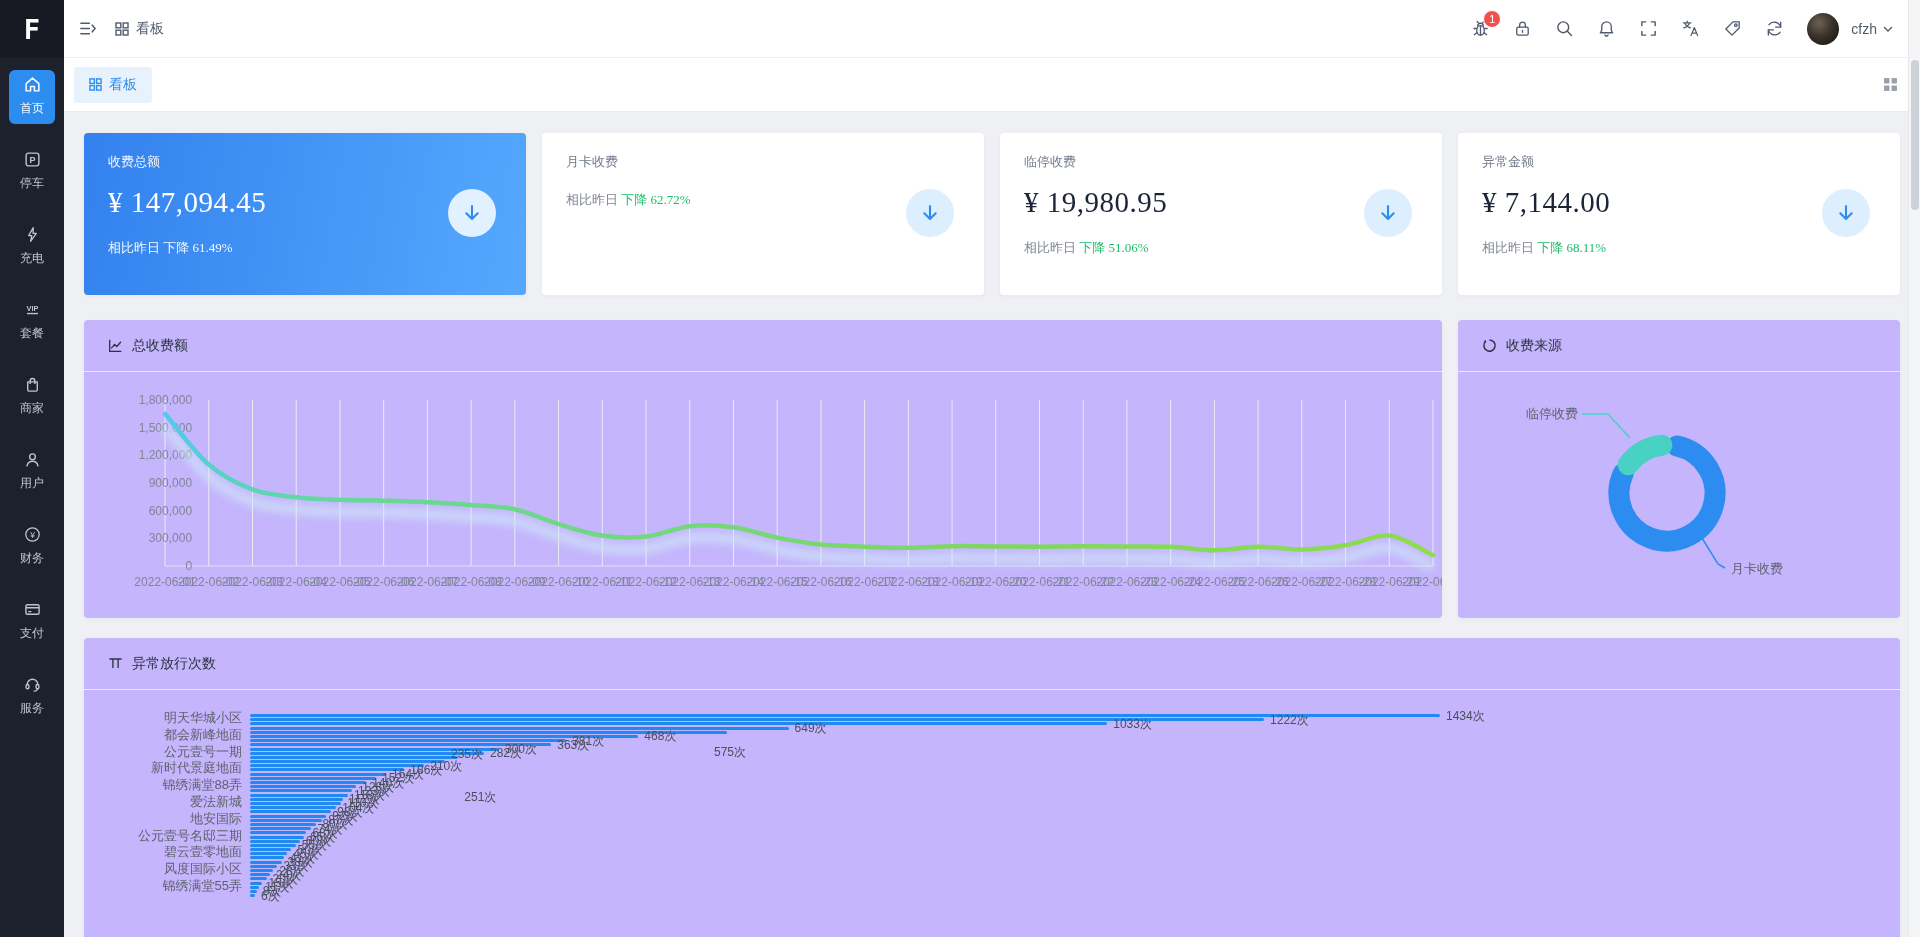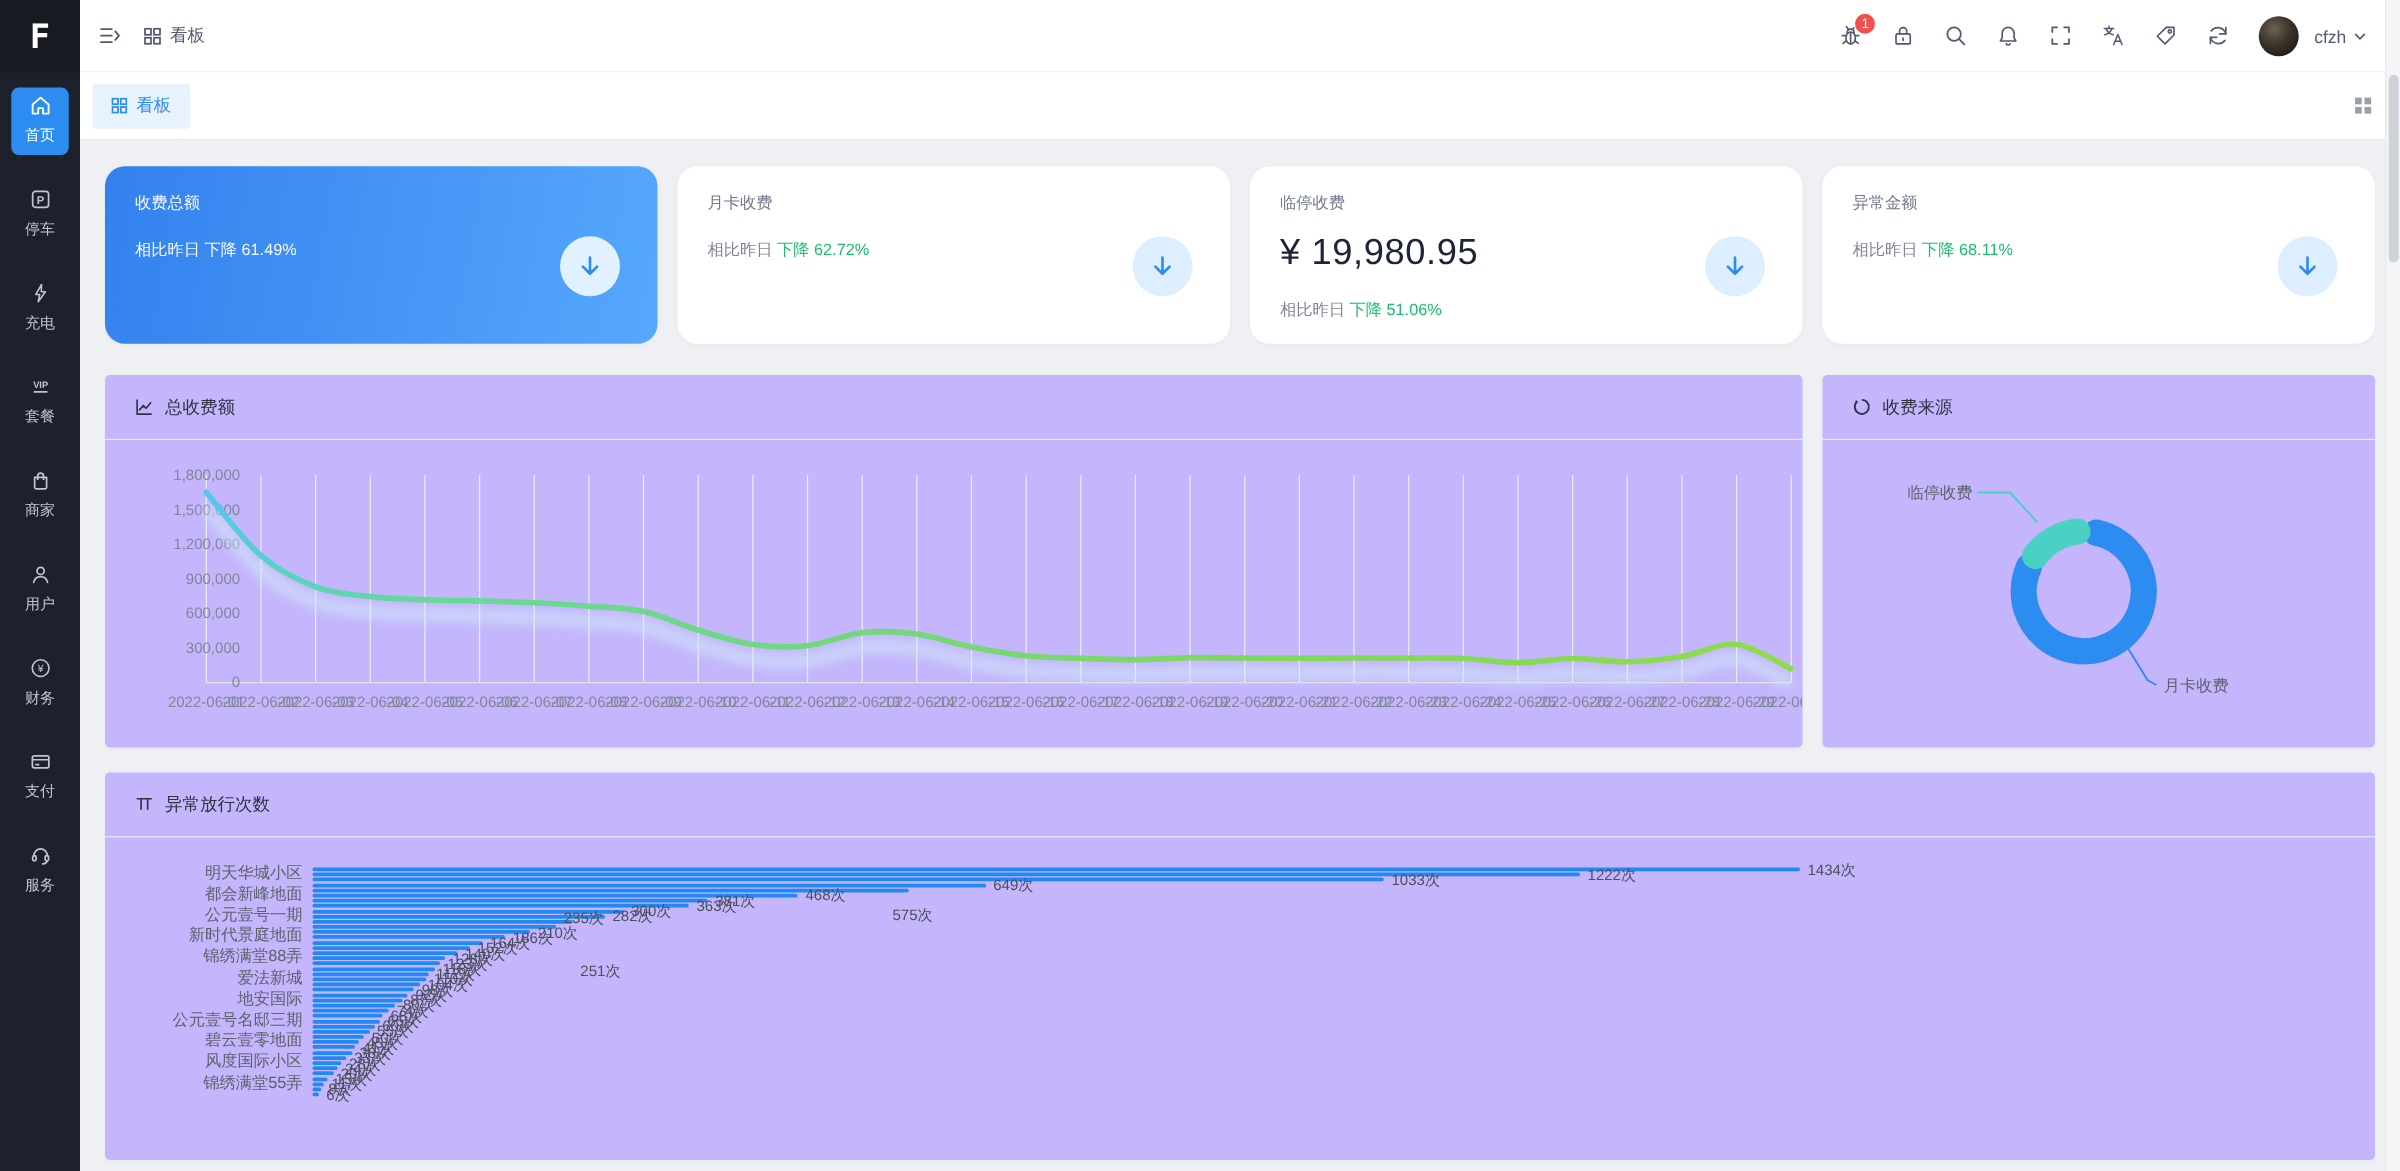--- a/index.html
+++ b/index.html
@@ -37,22 +37,22 @@
   .tabbar { height:54px; background:#fff; border-bottom:1px solid #e8eaec; display:flex; align-items:center;
             justify-content:space-between; padding:0 22px 0 10px; flex-shrink:0; }
   .tab { display:flex; align-items:center; gap:7px; background:#e7f2fd; color:#2d8cf0; font-size:14px;
          padding:9px 15px; border-radius:3px; cursor:pointer; }
   .tab svg { width:13px; height:13px; }
   .tab-grid { color:#9aa0a8; display:flex; cursor:pointer; }
 
   
   .content { flex:1; padding:21px 20px 0; overflow:hidden; }
   .cards { display:grid; grid-template-columns:repeat(4,1fr); gap:16px; }
-  .scard { background:#fff; border-radius:16px; height:142px; position:relative; padding:20px 24px;
-           box-shadow:0 1px 4px rgba(20,40,80,.04); }
+  .scard { background:#fff; border-radius:4px; height:162px; position:relative; padding:20px 24px;
+           box-shadow:0 1px 4px rgba(20,40,80,.04);font-family:Liberation Serif, serif; }
   .scard .t  { font-size:13px; color:#717a8c; }
   .scard .v  { font-size:29px; color:#1c2438; margin-top:15px; font-weight:500; letter-spacing:.5px; }
   .scard .sub { font-size:13px; margin-top:20px; color:#808695; }
   .scard .sub .green { color:#19be6b; }
   .scard .circle { position:absolute; right:30px; top:56px; width:48px; height:48px; border-radius:50%;
                    background:#ddeefe; display:flex; align-items:center; justify-content:center; cursor:pointer; }
   .scard .circle svg { width:22px; height:22px; }
   .scard.hl { background:linear-gradient(100deg,#3381ee 0%,#55a8fd 100%); }
   .scard.hl .t,.scard.hl .sub,.scard.hl .sub .green { color:rgba(255,255,255,.95); }
   .scard.hl .v { color:#fff; }
@@ -244,20 +244,21 @@
             <rect x="1" y="8" width="5" height="5"></rect>
             <rect x="8" y="8" width="5" height="5"></rect>
           </svg>
       </span>
     </div>
 
     <div class="content">
       <div class="cards" id="stat-cards">
           <div class="scard hl">
             <div class="t">收费总额</div>
+            <div class="v">¥ 147,094.45</div>
             <div class="sub"><span>相比昨日 </span><span class="green">下降 61.49%</span></div>
             <div class="circle">
               <svg viewBox="0 0 24 24" fill="none" stroke="#2d8cf0" stroke-width="2.3" stroke-linecap="round" stroke-linejoin="round">
                 <path d="M12 4.5v14M5.8 12.3l6.2 6.2 6.2-6.2"></path>
               </svg>
             </div>
           </div>
           <div class="scard">
             <div class="t">月卡收费</div>
             <div class="sub"><span>相比昨日 </span><span class="green">下降 62.72%</span></div>
@@ -272,20 +273,21 @@
             <div class="v">¥ 19,980.95</div>
             <div class="sub"><span>相比昨日 </span><span class="green">下降 51.06%</span></div>
             <div class="circle">
               <svg viewBox="0 0 24 24" fill="none" stroke="#2d8cf0" stroke-width="2.3" stroke-linecap="round" stroke-linejoin="round">
                 <path d="M12 4.5v14M5.8 12.3l6.2 6.2 6.2-6.2"></path>
               </svg>
             </div>
           </div>
           <div class="scard">
             <div class="t">异常金额</div>
+            <div class="v">¥ 7,144.00</div>
             <div class="sub"><span>相比昨日 </span><span class="green">下降 68.11%</span></div>
             <div class="circle">
               <svg viewBox="0 0 24 24" fill="none" stroke="#2d8cf0" stroke-width="2.3" stroke-linecap="round" stroke-linejoin="round">
                 <path d="M12 4.5v14M5.8 12.3l6.2 6.2 6.2-6.2"></path>
               </svg>
             </div>
           </div>
         </div>
 
       <div class="row2">

